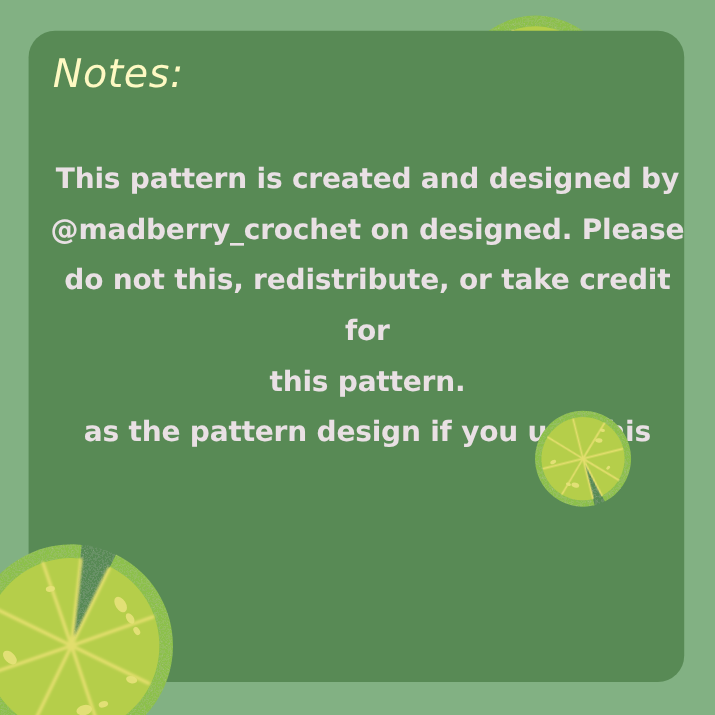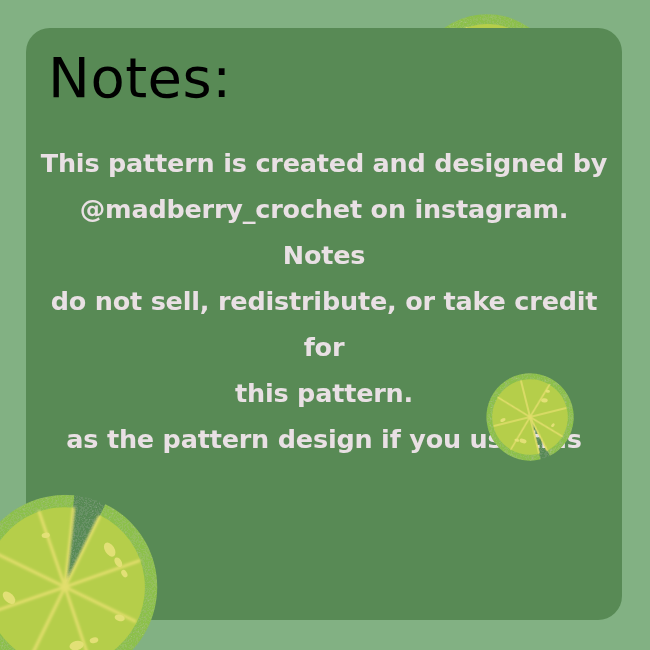--- a/index.html
+++ b/index.html
@@ -33,30 +33,31 @@
     overflow: hidden;
     z-index: 2;
   }
 
   #notes-title {
     position: absolute;
     left: 22px;
     top: 22px;
     font-family: "DejaVu Sans", "Liberation Sans", sans-serif;
     font-weight: 400;
-    font-size: 56px;
+    font-size: 36px;
     letter-spacing: 0.5px;
-    color: #000000;
+    color: #fef9c3;
     line-height: 1;
     white-space: nowrap;
+    font-style: italic;
   }
 
   #notes-body {
     position: absolute;
-    left: 10px;
+    left: 20px;
     top: 112px;
     width: 576px;
     text-align: center;
     color: #e9e0e4;
     font-family: "DejaVu Sans", "Liberation Sans", sans-serif;
     font-weight: 700;
     font-size: 25.5px;
     line-height: 46px;
     letter-spacing: -0.2px;
   }
@@ -144,22 +145,22 @@
     </svg>
   </div>
 
   <div id="note-card">
 
     <div id="notes-title">Notes:</div>
 
     <div id="notes-body">
       <div class="para">
         <div>This pattern is created and designed by</div>
-        <div>@madberry_crochet on instagram. Notes</div>
-        <div>do not sell, redistribute, or take credit for</div>
+        <div>@madberry_crochet on designed. Please</div>
+        <div>do not this, redistribute, or take credit for</div>
         <div>this pattern.</div>
       </div>
       <div class="para">
         <div>as the pattern design if you use this</div>
       </div>
       <div class="spacer"></div>
 
     </div>
 
     <div class="lime" style="left:459px; top:344px; width:90px; height:90px;">

